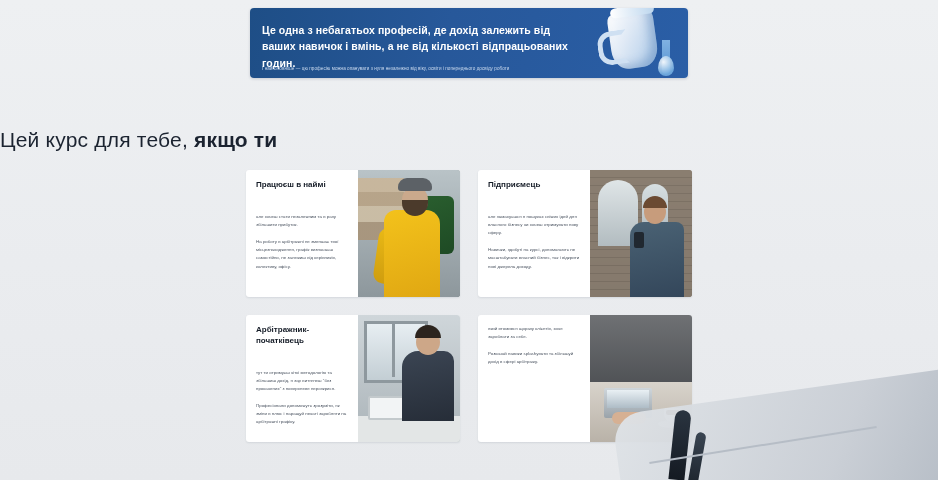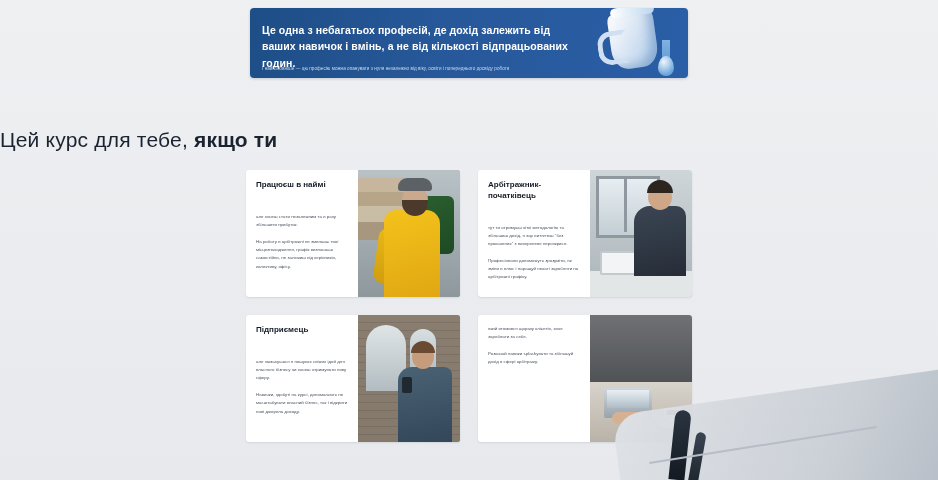--- a/index.html
+++ b/index.html
@@ -306,54 +306,54 @@
         <div class="arm"></div>
           <div class="body"></div>
           <div class="head"></div>
         <div class="beard"></div>
           <div class="cap"></div>
       </div>
     </div>
 
     <div class="card">
       <div class="card-body">
+        <div class="card-title">Підприємець</div>
+        <p class="card-p">але замахуєшся я пошуках свіжих ідей для власного бізнесу чи хочеш отримувати нову сферу.</p>
+        <p class="card-p">Навички, здобуті на курсі, допомагають не масштабувати власний бізнес, так і відкрити нові джерела доходу.</p>
+      </div>
+      <div class="card-photo ph3">
+        <div class="brick"></div>
+          <div class="arch"></div>
+          <div class="arch2"></div>
+        <div class="torso3"></div>
+          <div class="head3"></div>
+          <div class="hair3"></div>
+          <div class="phone3"></div>
+      </div>
+    </div>
+
+    <div class="card">
+      <div class="card-body">
         <div class="card-title">Арбітражник-початківець</div>
         <p class="card-p">тут ти отримуєш чіткі методологію та збільшиш дохід, я зар витягнеш "без прокачених" з поверхневе нерозкрися.</p>
         <p class="card-p">Професіонали допоможуть зрозуміти, як зміни в плюс і наращуй печаті заробляти на арбітражні графіку.</p>
       </div>
       <div class="card-photo ph2">
         <div class="win"></div>
           <div class="winbar"></div>
           <div class="desk"></div>
         <div class="lap"></div>
           <div class="torso"></div>
           <div class="head2"></div>
           <div class="hair2"></div>
       </div>
     </div>
 
     <div class="card">
       <div class="card-body">
-        <div class="card-title">Підприємець</div>
-        <p class="card-p">але замахуєшся я пошуках свіжих ідей для власного бізнесу чи хочеш отримувати нову сферу.</p>
-        <p class="card-p">Навички, здобуті на курсі, допомагають не масштабувати власний бізнес, так і відкрити нові джерела доходу.</p>
-      </div>
-      <div class="card-photo ph3">
-        <div class="brick"></div>
-          <div class="arch"></div>
-          <div class="arch2"></div>
-        <div class="torso3"></div>
-          <div class="head3"></div>
-          <div class="hair3"></div>
-          <div class="phone3"></div>
-      </div>
-    </div>
-
-    <div class="card">
-      <div class="card-body">
         <p class="card-p">який втомився щоразу клієнтів, хоче зароблати за себе.</p>
         <p class="card-p">Розкачай навики splashувати та збільшуй дохід в сфері арбітражу.</p>
       </div>
       <div class="card-photo ph4">
         <div class="tabletop"></div>
           <div class="lap4"></div>
           <div class="lapscr"></div>
         <div class="hand"></div>
           <div class="plate"></div>
           <div class="cup"></div>

